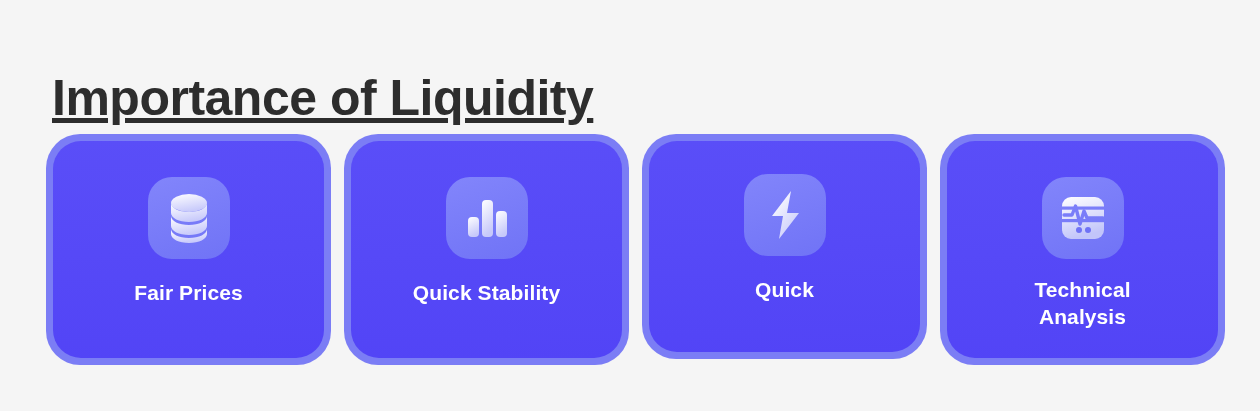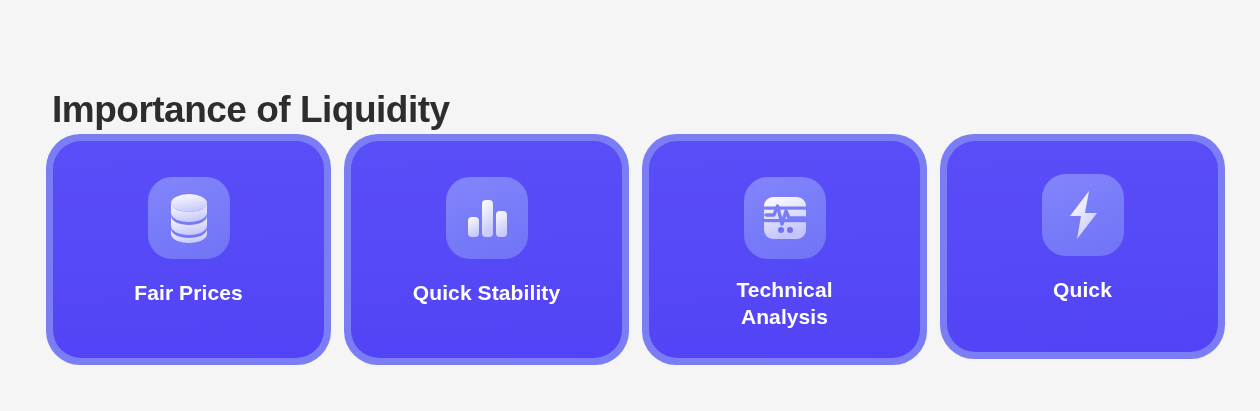--- a/index.html
+++ b/index.html
@@ -16,27 +16,28 @@
   }
   .page {
     position: relative;
     width: 1260px;
     height: 411px;
     background: #f5f5f5;
   }
   .page-title {
     position: absolute;
     left: 52px;
-    top: 55px;
-    font-size: 37px;
+    top: 34px;
+    font-size: 50px;
     line-height: 60px;
     font-weight: 700;
     letter-spacing: -0.5px;
     color: #2d2d2d;
     white-space: nowrap;
+    text-decoration: underline;
   }
   .cards-row {
     position: absolute;
     left: 46px;
     top: 134px;
     width: 1172px;
     height: 232px;
     display: flex;
     flex-direction: row;
     align-items: flex-start;
@@ -141,20 +142,37 @@
             </defs>
             <rect x="5" y="23" width="11" height="20" rx="4" fill="url(#g2)"></rect>
             <rect x="19" y="6" width="11" height="37" rx="4" fill="url(#g2)"></rect>
             <rect x="33" y="17" width="11" height="26" rx="4" fill="url(#g2)"></rect>
           </svg>
         </div>
         <div class="card-label">Quick Stability</div>
       </div>
     </div>
 
+    <div class="card card-short">
+      <div class="card-inner">
+        <div class="icon-box">
+          <svg width="44" height="52" viewBox="0 0 44 52" aria-hidden="true">
+            <defs>
+              <linearGradient id="g3" x1="0.15" y1="0" x2="0.85" y2="1">
+                <stop offset="0%" stop-color="#ffffff"></stop>
+                <stop offset="100%" stop-color="#c4c7fa"></stop>
+              </linearGradient>
+            </defs>
+            <path d="M28 2 L9 27 h11 L16 50 L36 24 H24 z" fill="url(#g3)"></path>
+          </svg>
+        </div>
+        <div class="card-label">Quick</div>
+      </div>
+    </div>
+
     <div class="card card-wide-label">
       <div class="card-inner">
         <div class="icon-box">
           <svg width="50" height="50" viewBox="0 0 50 50" aria-hidden="true">
             <defs>
               <linearGradient id="g4" x1="0" y1="0" x2="0.3" y2="1">
                 <stop offset="0%" stop-color="#ffffff"></stop>
                 <stop offset="100%" stop-color="#c2c5fa"></stop>
               </linearGradient>
               <mask id="m4">
@@ -169,31 +187,14 @@
             </g>
             <circle cx="21" cy="37" r="3" fill="#6f72f6"></circle>
             <circle cx="30" cy="37" r="3" fill="#6f72f6"></circle>
           </svg>
         </div>
         <div class="card-label">Technical
 Analysis</div>
       </div>
     </div>
 
-    <div class="card card-short">
-      <div class="card-inner">
-        <div class="icon-box">
-          <svg width="44" height="52" viewBox="0 0 44 52" aria-hidden="true">
-            <defs>
-              <linearGradient id="g3" x1="0.15" y1="0" x2="0.85" y2="1">
-                <stop offset="0%" stop-color="#ffffff"></stop>
-                <stop offset="100%" stop-color="#c4c7fa"></stop>
-              </linearGradient>
-            </defs>
-            <path d="M28 2 L9 27 h11 L16 50 L36 24 H24 z" fill="url(#g3)"></path>
-          </svg>
-        </div>
-        <div class="card-label">Quick</div>
-      </div>
-    </div>
-
   </div>
 </div>
 
 </body></html>

